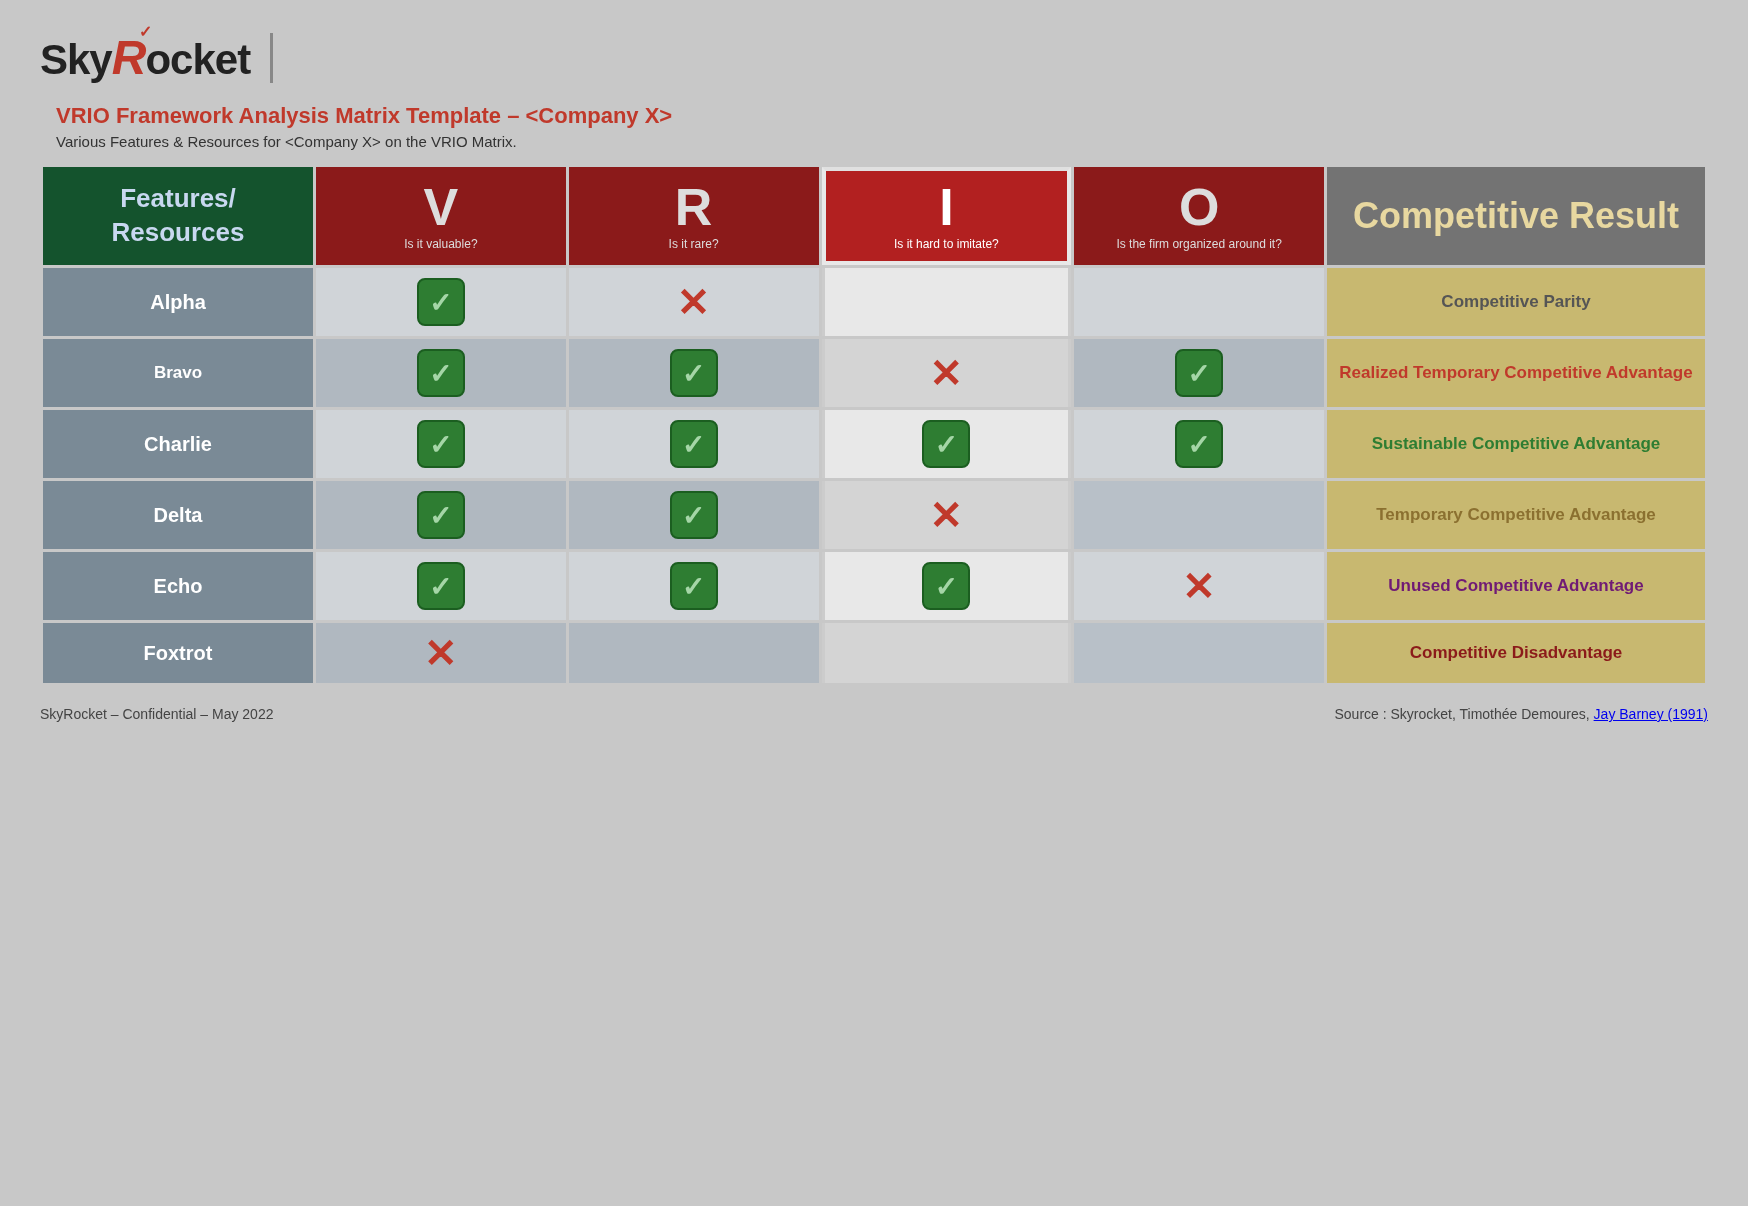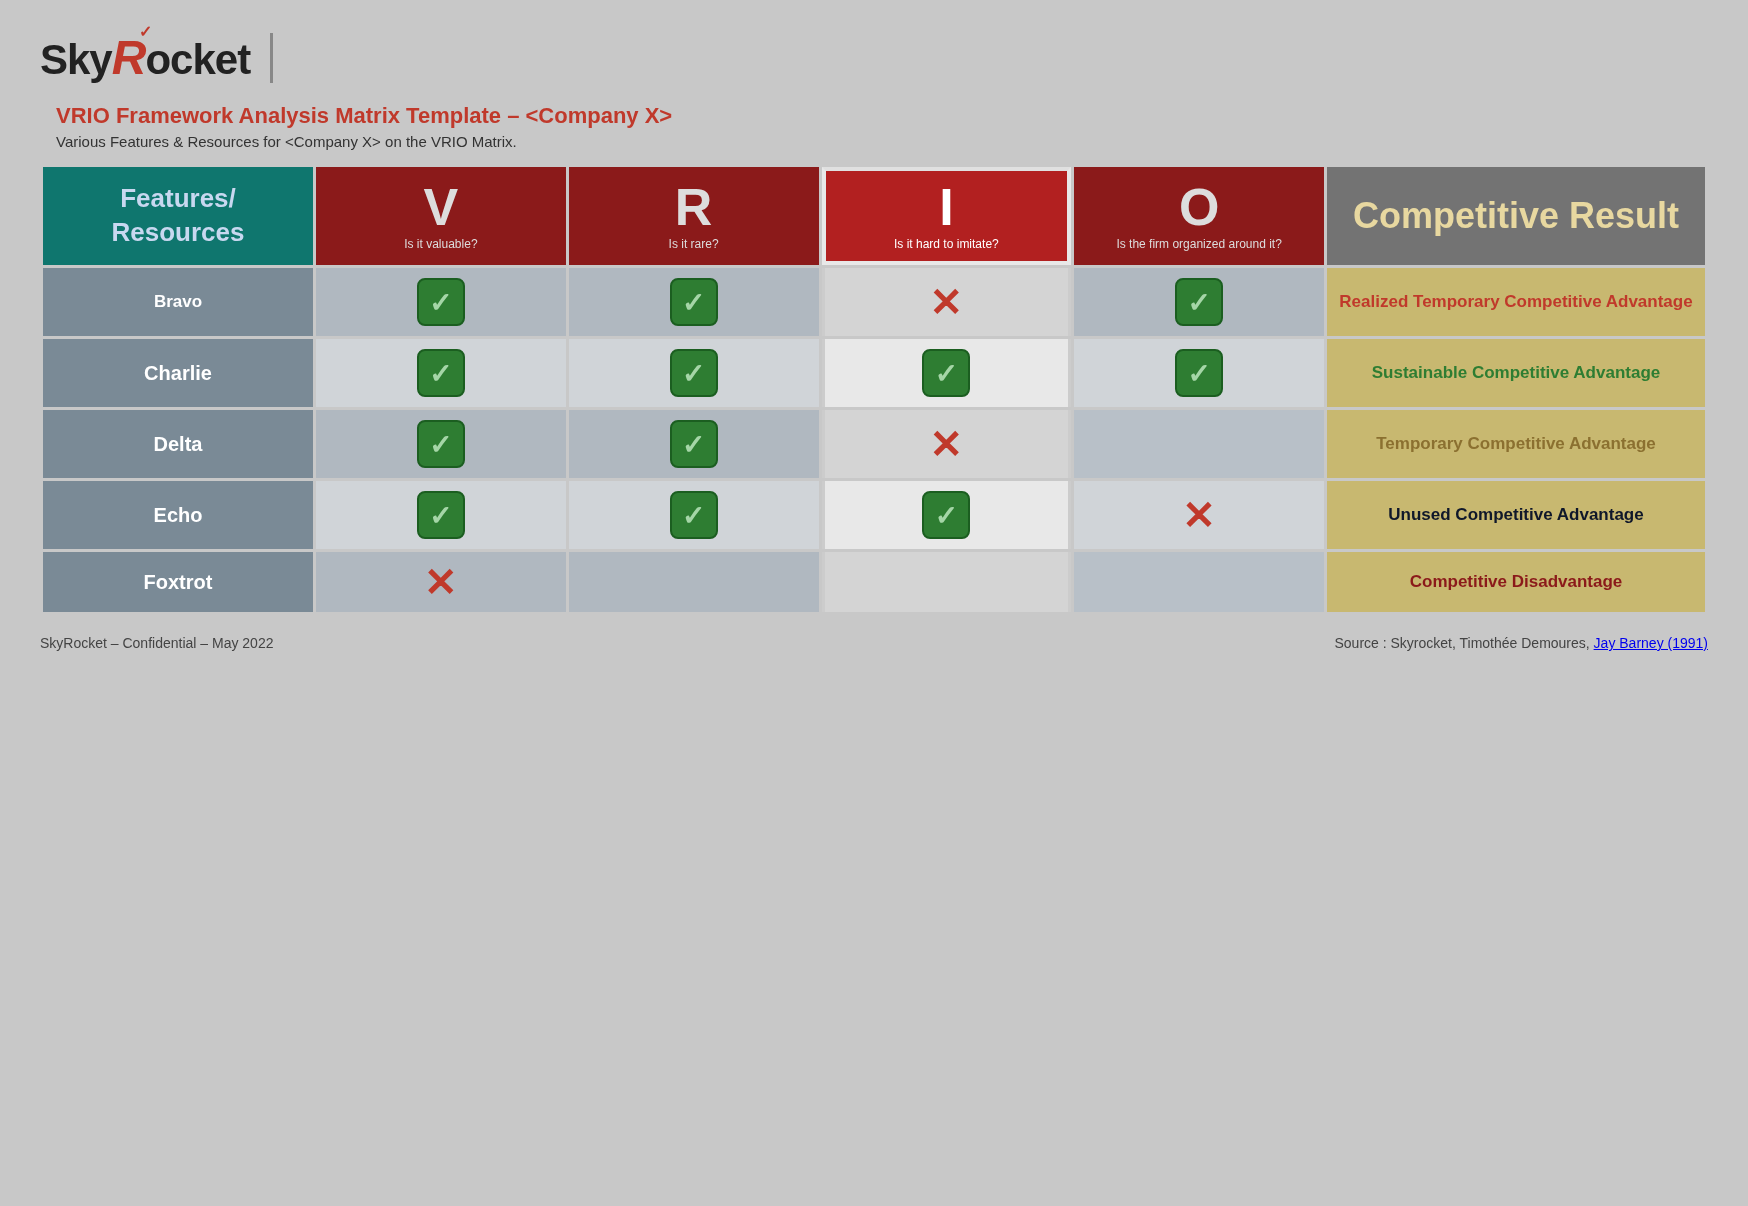--- a/index.html
+++ b/index.html
@@ -73,21 +73,21 @@
       border-collapse: separate;
       border-spacing: 3px;
     }
     .matrix-table th, .matrix-table td {
       text-align: center;
       vertical-align: middle;
       padding: 10px 8px;
     }
     
     .th-features {
-      background: #0f766e;
+      background: #14532d;
       color: #c8d8f0;
       font-size: 26px;
       font-weight: bold;
       line-height: 1.3;
       width: 200px;
       padding: 20px 14px;
     }
     .th-v, .th-r, .th-o {
       background: #8b1a1a;
       color: #ddd;
@@ -179,21 +179,21 @@
       content: '✕';
     }
     .empty-cell {
       background: #b8c0c8;
     }
     
     .result-parity { color: #555; }
     .result-realized { color: #c0392b; }
     .result-sustainable { color: #2e7d32; }
     .result-temporary { color: #8b7030; }
-    .result-unused { color: #0f172a; margin-left: 20px; }
+    .result-unused { color: #701a75; margin-left: 20px; }
     .result-disadvantage { color: #8b1a1a; }
 
     .footer-area {
       display: flex;
       justify-content: space-between;
       align-items: center;
       margin-top: 20px;
       font-size: 14px;
       color: #444;
     }
@@ -252,20 +252,28 @@
       <th class="th-o">
         <span class="th-letter">O</span>
         <span class="th-sub">Is the firm organized around it?</span>
       </th>
       <th class="th-result">
         <span>Competitive Result</span>
       </th>
     </tr>
   </thead>
   <tbody id="table-body">
+  <tr>
+    <td class="row-label" style="font-size:20px;">Alpha</td>
+    <td class="row-light"><span class="check-icon"></span></td>
+    <td class="row-light"><span class="cross-icon"></span></td>
+    <td class="cell-i-light"></td>
+    <td class="row-light"></td>
+    <td class="cell-result result-parity">Competitive Parity</td>
+  </tr>
       <tr>
     <td class="row-label" style="font-size:17px;">Bravo</td>
     <td class="row-dark"><span class="check-icon"></span></td>
     <td class="row-dark"><span class="check-icon"></span></td>
     <td class="cell-i-dark"><span class="cross-icon"></span></td>
     <td class="row-dark"><span class="check-icon"></span></td>
     <td class="cell-result result-realized">Realized Temporary Competitive Advantage</td>
   </tr>
       <tr>
     <td class="row-label" style="font-size:20px;">Charlie</td>

